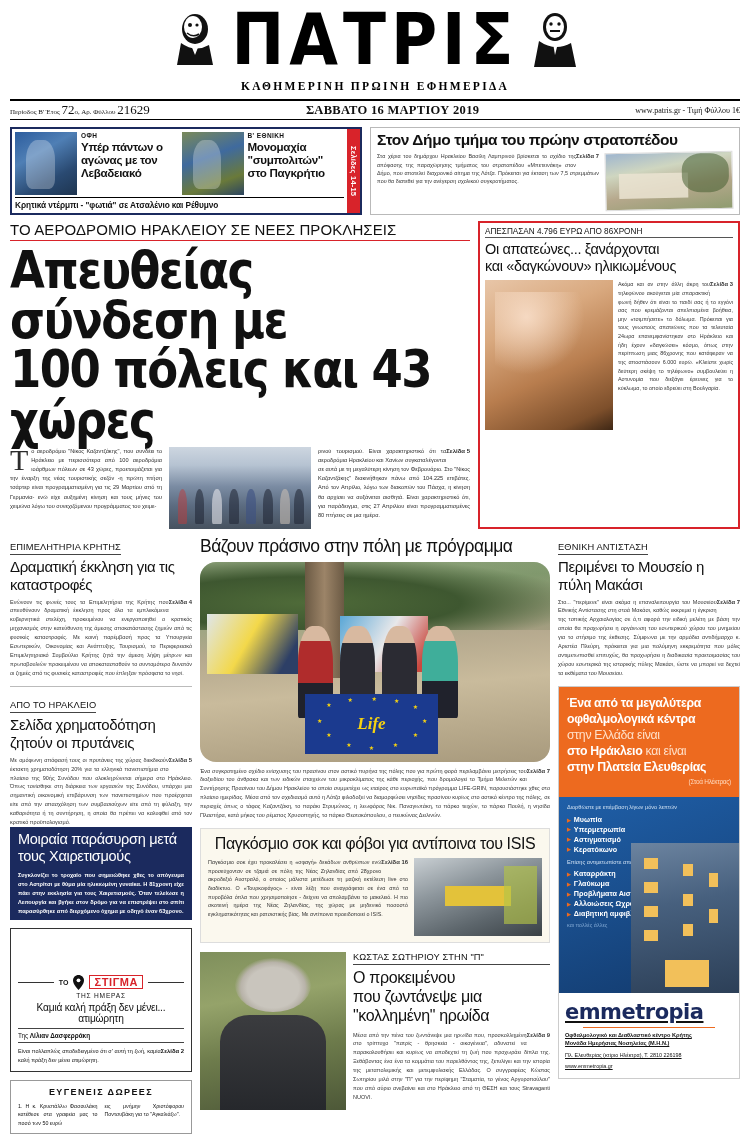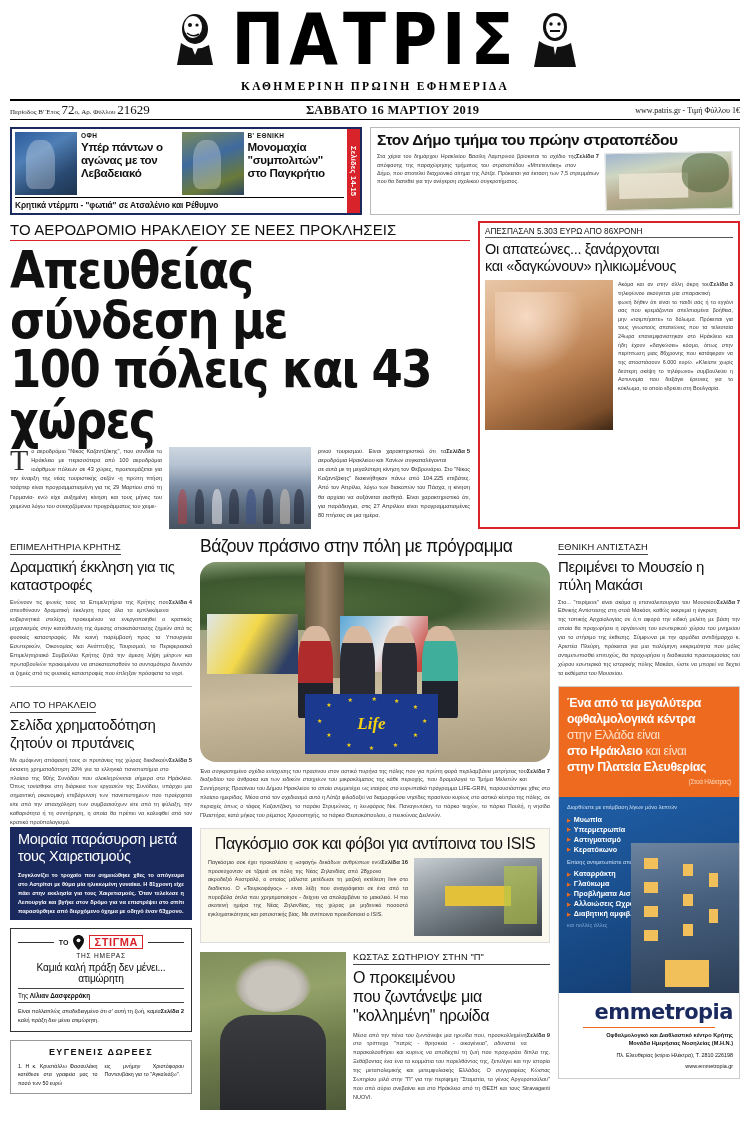--- a/index.html
+++ b/index.html
@@ -163,21 +163,21 @@
   .sec-head { font-size: 15px; line-height: 1.2; margin-top: 3px; letter-spacing: -.35px; }
   .sec-text { font-size: 5.5px; line-height: 1.62; text-align: justify; color: #333; margin-top: 4px; }
   .sec-text b { float: right; font-size: 5.9px; }
   hr.rule { border: 0; border-top: 1px solid #bbb; margin: 8px 0 7px; }
 
   .navy-box { background: #1b2a5e; color: #fff; padding: 4px 8px; }
   .navy-head { font-size: 14.5px; line-height: 1.2; letter-spacing: -.3px; }
   .navy-text { font-size: 5.6px; line-height: 1.62; margin-top: 5px; text-align: justify; font-weight: 700; }
 
   .stigma-box { border: 1px solid #333; margin-top: 8px; padding: 6px 7px; }
-  .stigma-top { display: flex; align-items: center; justify-content: center; gap: 5px; }
+  .stigma-top { display: flex; align-items: center; justify-content: center; gap: 5px; margin-top: 40px; }
   .stigma-top .dash { flex: 1; height: 1px; background: #333; }
   .stigma-to { font-size: 7px; font-weight: 700; }
   .pin { width: 11px; height: 15px; }
   .stigma-word {
     border: 1.4px solid #d8232a; color: #d8232a; font-weight: 700;
     font-size: 11px; padding: 0 4px; letter-spacing: .6px;
   }
   .stigma-day { text-align: center; font-size: 6.6px; letter-spacing: .8px; margin-top: 2px; }
   .stigma-line { text-align: center; font-size: 10.2px; margin-top: 3px; letter-spacing: -.2px; }
   .stigma-by { font-size: 6.4px; border-top: 1px solid #444; border-bottom: 1px solid #444;
@@ -281,21 +281,21 @@
   .ad-blue ul { list-style: none; margin-top: 3px; }
   .ad-blue li { font-size: 7.2px; font-weight: 700; line-height: 1.38; }
   .ad-blue li::before { content: "\25B6"; color: #ed6a1f; font-size: 5px; margin-right: 3px; vertical-align: middle; }
   .ad-blue .mid { font-size: 5.6px; color:#cfe0f2; margin-top: 4px; line-height:1.4; }
   .ad-blue .faint { font-size: 5.4px; color:#7ea6d2; margin-top: 3px; }
   .ad-bld {
     position: absolute; right: -4px; bottom: 0; width: 112px; height: 150px;
     background: linear-gradient(170deg,#6c84a0 0%,#47607e 40%,#2c3f57 100%);
   }
   .ad-bld i { position: absolute; background: #f2c05a; }
-  .ad-foot { background: #fff; padding: 7px 6px 8px; text-align: right; }
+  .ad-foot { background: #fff; padding: 7px 6px 8px; text-align: left; text-decoration: underline; }
   .ad-logo { font-size: 21px; font-weight: 700; letter-spacing: -.5px; color: #1b2a5e;
              font-family: "DejaVu Sans", sans-serif; }
   .ad-line { height: 1px; background: #ed6a1f; margin: 3px 18px; }
   .ad-sub { font-size: 5.6px; font-weight: 700; line-height: 1.5; }
   .ad-addr { font-size: 5.4px; margin-top: 3px; line-height: 1.5; }
 </style>
 </head>
 <body>
 
 <div class="page">
@@ -396,21 +396,21 @@
             <i></i>
         </div>
         <div class="lb-col right">
           <b>Σελίδα 5</b>
           <span>ρινού τουρισμού. Είναι χαρακτηριστικό ότι τα αεροδρόμια Ηρακλείου και Χανίων συγκαταλέγονται σε αυτά με τη μεγαλύτερη κίνηση τον Φεβρουάριο. Στο "Νίκος Καζαντζάκης" διακινήθηκαν πάνω από 104.225 επιβάτες. Από τον Απρίλιο, λόγω των διακοπών του Πάσχα, η κίνηση θα αρχίσει να αυξάνεται αισθητά. Είναι χαρακτηριστικό ότι, για παράδειγμα, στις 27 Απριλίου είναι προγραμματισμένες 80 πτήσεις σε μια ημέρα.</span>
         </div>
       </div>
     </div>
 
     <div class="lead-right">
-      <div class="fr-kicker">ΑΠΕΣΠΑΣΑΝ 5.303 ΕΥΡΩ ΑΠΟ 86ΧΡΟΝΗ</div>
+      <div class="fr-kicker">ΑΠΕΣΠΑΣΑΝ 4.796 ΕΥΡΩ ΑΠΟ 86ΧΡΟΝΗ</div>
       <div class="fr-head">
         <div>Οι απατεώνες... ξανάρχονται</div>
         <div>και «δαγκώνουν» ηλικιωμένους</div>
       </div>
       <div class="fr-body">
         <div class="fr-photo"></div>
         <div class="fr-text">
           <b>Σελίδα 3</b>
           <span>Ακόμα και αν στην άλλη άκρη του τηλεφώνου ακούγεται μία σπαρακτική φωνή δήθεν ότι είναι το παιδί σας ή το εγγόνι σας που κρεμάζονται απελπισμένα βοήθεια, μην «τσιμπήσετε» το δόλωμα. Πρόκειται για τους γνωστούς απατεώνες που τα τελευταία 24ωρα επανεμφανίστηκαν στο Ηράκλειο και ήδη έχουν «δαγκώσει» κόσμο, όπως στην περίπτωση μιας 86χρονης που κατάφεραν να της αποσπάσουν 6.000 ευρώ. «Κλείστε χωρίς δεύτερη σκέψη το τηλέφωνο» συμβουλεύει η Αστυνομία που διεξάγει έρευνες για το κύκλωμα, το οποίο εδρεύει στη Βουλγαρία.</span>
         </div>

